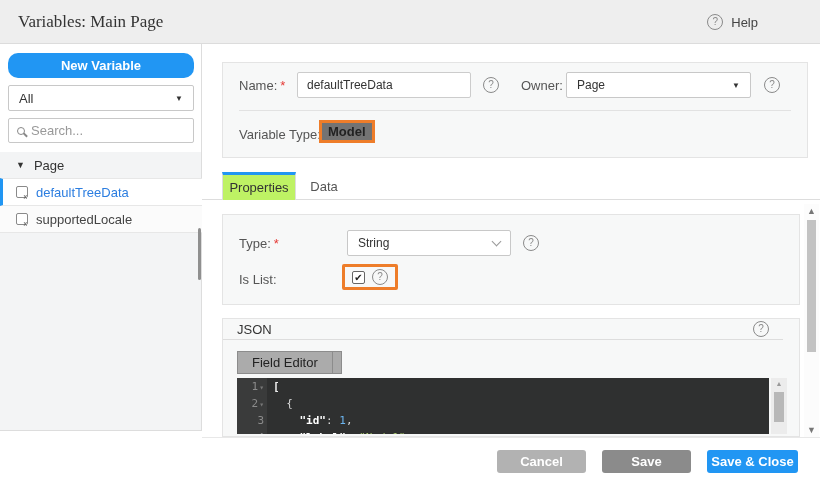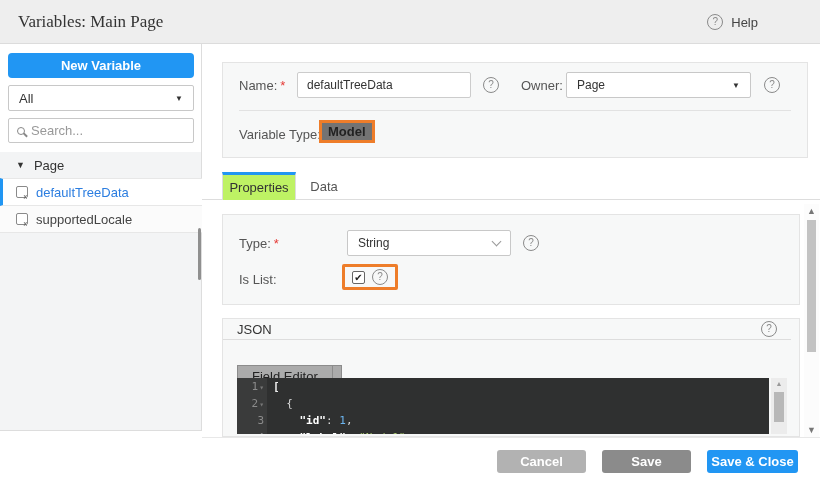--- a/index.html
+++ b/index.html
@@ -12,21 +12,21 @@
   .header-title { left:18px; top:0; height:44px; line-height:44px; font-size:17px; color:#333;font-family:Liberation Serif, serif; }
   .help-wrap { right:62px; top:0; height:44px; display:flex; align-items:center; gap:8px; cursor:pointer; }
   .help-label { font-size:13px; color:#444; }
 
   .hicon { width:16px; height:16px; border:1.5px solid #8a8a8a; border-radius:50%; color:#8a8a8a;
            font-size:10px; line-height:13px; text-align:center; display:inline-block; background:transparent; }
 
   
   .sidebar { left:0; top:44px; width:202px; height:387px; background:#fff; border-right:1px solid #ddd; border-bottom:1px solid #ddd; }
   .tree-bg { left:0; top:108px; width:201px; bottom:0; background:#f3f4f5; }
-  .btn-new { left:8px; top:9px; width:186px; height:25px; background:#2196f3; border:none; border-radius:4px;
+  .btn-new { left:8px; top:9px; width:186px; height:25px; background:#2196f3; border:none; border-radius:10px;
              color:#fff; font-weight:bold; font-size:13px; cursor:pointer; font-family:inherit; }
   .sel { background:#fff; border:1px solid #c8c8c8; border-radius:2px; display:flex; align-items:center;
          padding:0 10px; font-size:13px; color:#333; cursor:pointer; }
   .sel-all { left:8px; top:41px; width:186px; height:26px;gap:8px; }
   .caret { margin-left:auto; font-size:8px; color:#333; }
   .search-box { left:8px; top:74px; width:186px; height:25px; background:#fff; border:1px solid #c8c8c8;
                 border-radius:2px; display:flex; align-items:center; padding:0 8px; gap:6px; }
   .lens { width:8px; height:8px; border:1.5px solid #888; border-radius:50%; position:relative; flex:0 0 auto; }
   .lens::after { content:""; position:absolute; width:5px; height:1.5px; background:#888;
                  transform:rotate(45deg); right:-4px; bottom:-2px; }
@@ -63,26 +63,26 @@
   .props-panel { left:222px; top:214px; width:578px; height:91px; }
   .chev { width:7px; height:7px; border-right:1.5px solid #999; border-bottom:1.5px solid #999;
           transform:rotate(45deg); margin-left:auto; margin-top:-4px; }
   .orange-box { border:3px solid #ee7d2a; border-radius:2px; display:flex; align-items:center; gap:7px;
                 padding:0 7px; height:26px; background:transparent; }
   .checkbox { width:13px; height:13px; border:1px solid #666; border-radius:2px; background:#fff;
               font-size:10px; line-height:12px; text-align:center; color:#222; cursor:pointer; }
 
   
   .json-panel { left:222px; top:318px; width:578px; height:119px; overflow:hidden; }
-  .json-head { position:absolute; left:0; top:0; right:8px; height:21px; border-bottom:1px solid #ddd;
+  .json-head { position:absolute; left:0; top:0; right:16px; height:21px; border-bottom:1px solid #ddd;
                display:flex; align-items:center; padding:0 14px; }
   .json-title { font-size:13px; color:#333; }
   .json-help { margin-left:auto; }
   .toggle-group { position:absolute; left:14px; top:32px; display:flex; }
-  .tog { height:23px; display:flex; align-items:center; font-size:13px; color:#222; cursor:pointer;margin-top:14px; }
+  .tog { height:23px; display:flex; align-items:center; font-size:13px; color:#222; cursor:pointer; }
   .tog-field { background:#ababab; border:1px solid #8c8c8c; padding:0 14px; }
   .tog-text { background:#d6d6d6; border:3px solid #ee7d2a; padding:0 10px; }
   .tog-sliver { width:9px; background:#ababab; border:1px solid #8c8c8c; border-left:none; }
 
   .code-editor { position:absolute; left:14px; top:59px; width:532px; height:56px; background:#2f3030;
                  font-family:"DejaVu Sans Mono", monospace; font-size:11px; overflow:hidden; }
   .code-line { display:flex; height:17px; line-height:17px; }
   .gutter { width:30px; background:#3a3b3b; color:#8b8b8b; text-align:right; padding-right:3px; flex:0 0 auto; }
   .fold { color:#777; font-size:8px; margin-left:1px; }
   .code-text { padding-left:6px; white-space:pre; color:#d8d8d8; }

